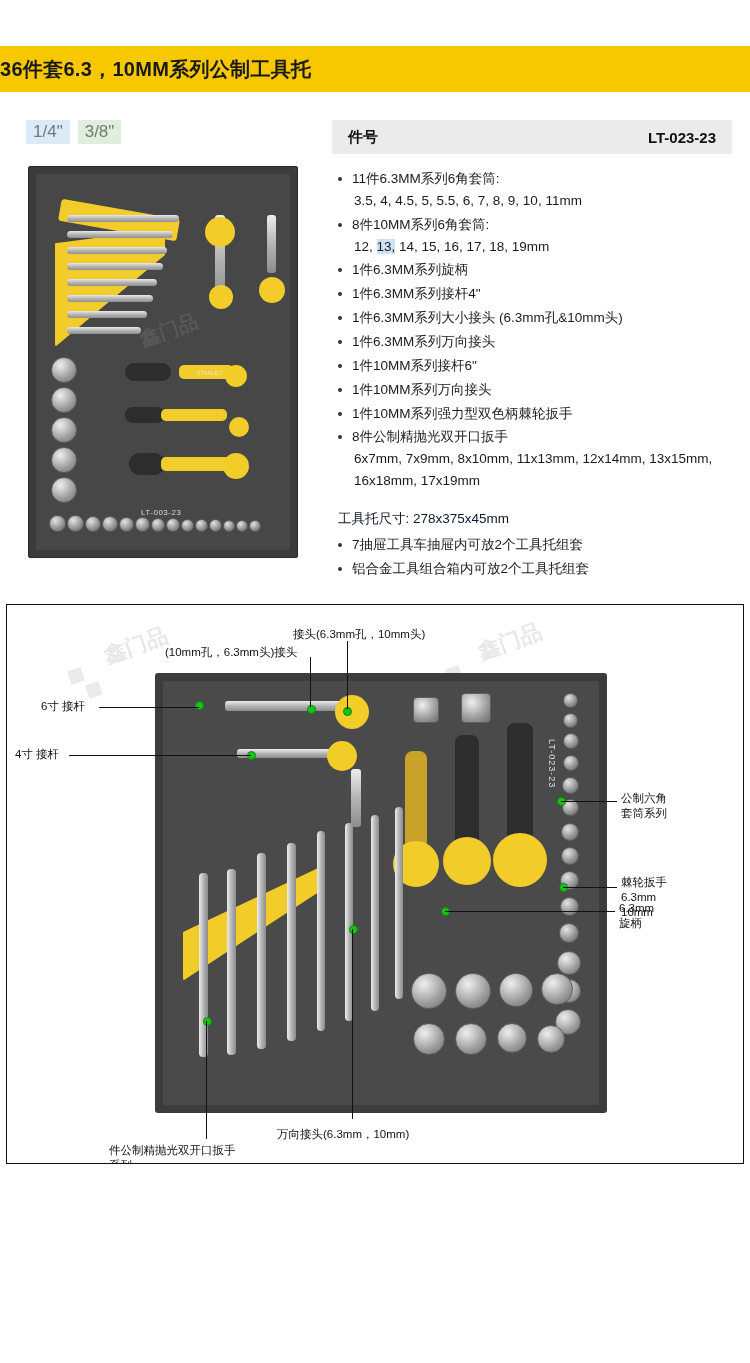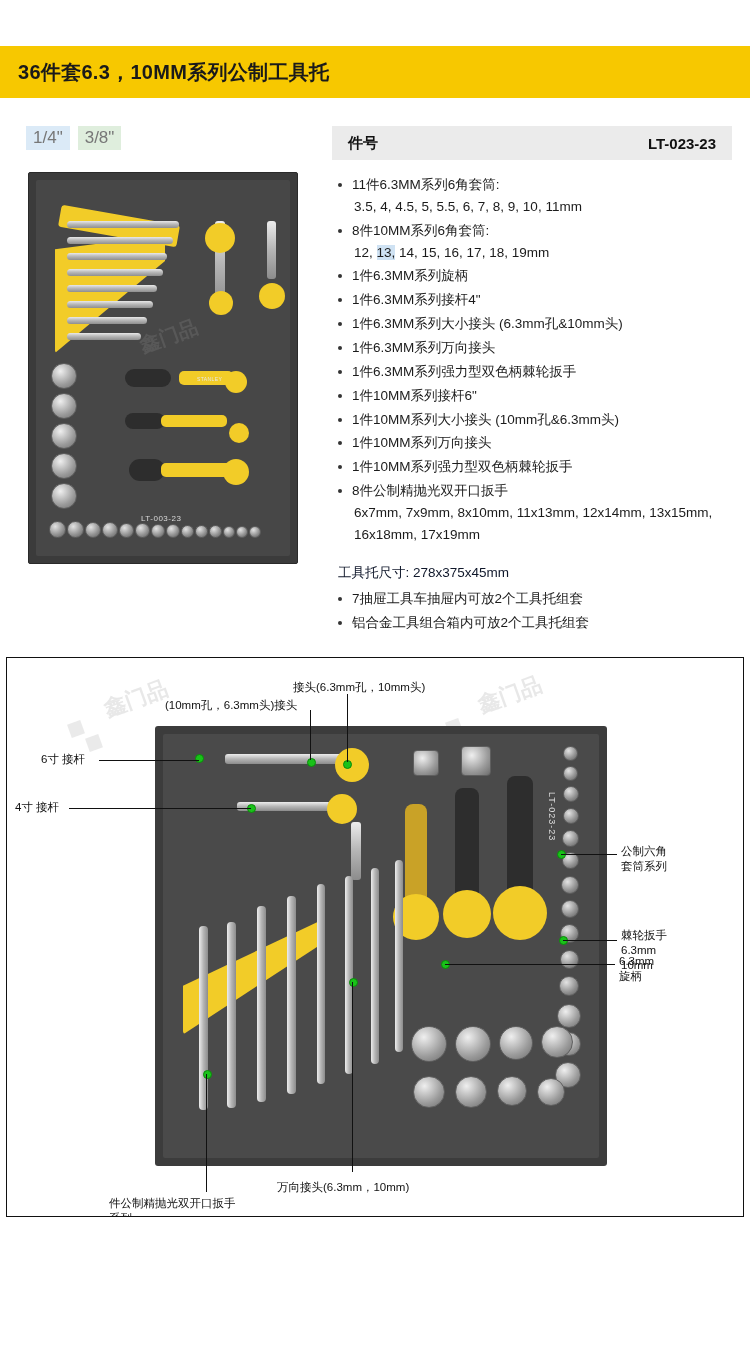--- a/index.html
+++ b/index.html
@@ -9,24 +9,23 @@
     font-family:"Liberation Sans","DejaVu Sans",sans-serif;
     color:#222;
     -webkit-font-smoothing:antialiased;
   }
   .page{width:750px;position:relative;overflow:hidden;}
 
   
   .title-band{
     margin:46px 0 0 0;
     background:#f7c800;
-    height:52px;
+    height:46px;
     display:flex;
     align-items:center;
-    padding-left:18px;
     box-sizing:border-box;
   }
   .title-band h1{
     font-size:20px;
     font-weight:bold;
     margin:0;
     letter-spacing:0.3px;
     color:#1a1a1a;
   }
 
@@ -308,23 +307,21 @@
           <span class="sub">3.5, 4, 4.5, 5, 5.5, 6, 7, 8, 9, 10, 11mm</span>
         </li>
         <li>
           <span>8件10MM系列6角套筒:</span>
           <span class="sub">12, <span class="hl">13,</span> 14, 15, 16, 17, 18, 19mm</span>
         </li>
         <li><span>1件6.3MM系列旋柄</span></li>
         <li><span>1件6.3MM系列接杆4"</span></li>
         <li><span>1件6.3MM系列大小接头 (6.3mm孔&amp;10mm头)</span></li>
         <li><span>1件6.3MM系列万向接头</span></li>
-        <li><span>1件6.3MM系列强力型双色柄棘轮扳手</span></li>
         <li><span>1件10MM系列接杆6"</span></li>
-        <li><span>1件10MM系列大小接头 (10mm孔&amp;6.3mm头)</span></li>
         <li><span>1件10MM系列万向接头</span></li>
         <li><span>1件10MM系列强力型双色柄棘轮扳手</span></li>
         <li>
           <span>8件公制精抛光双开口扳手</span>
           <span class="sub">6x7mm, 7x9mm, 8x10mm, 11x13mm, 12x14mm, 13x15mm, 16x18mm, 17x19mm</span>
         </li>
       </ul>
 
       <div class="tray-size">工具托尺寸: 278x375x45mm</div>
 

